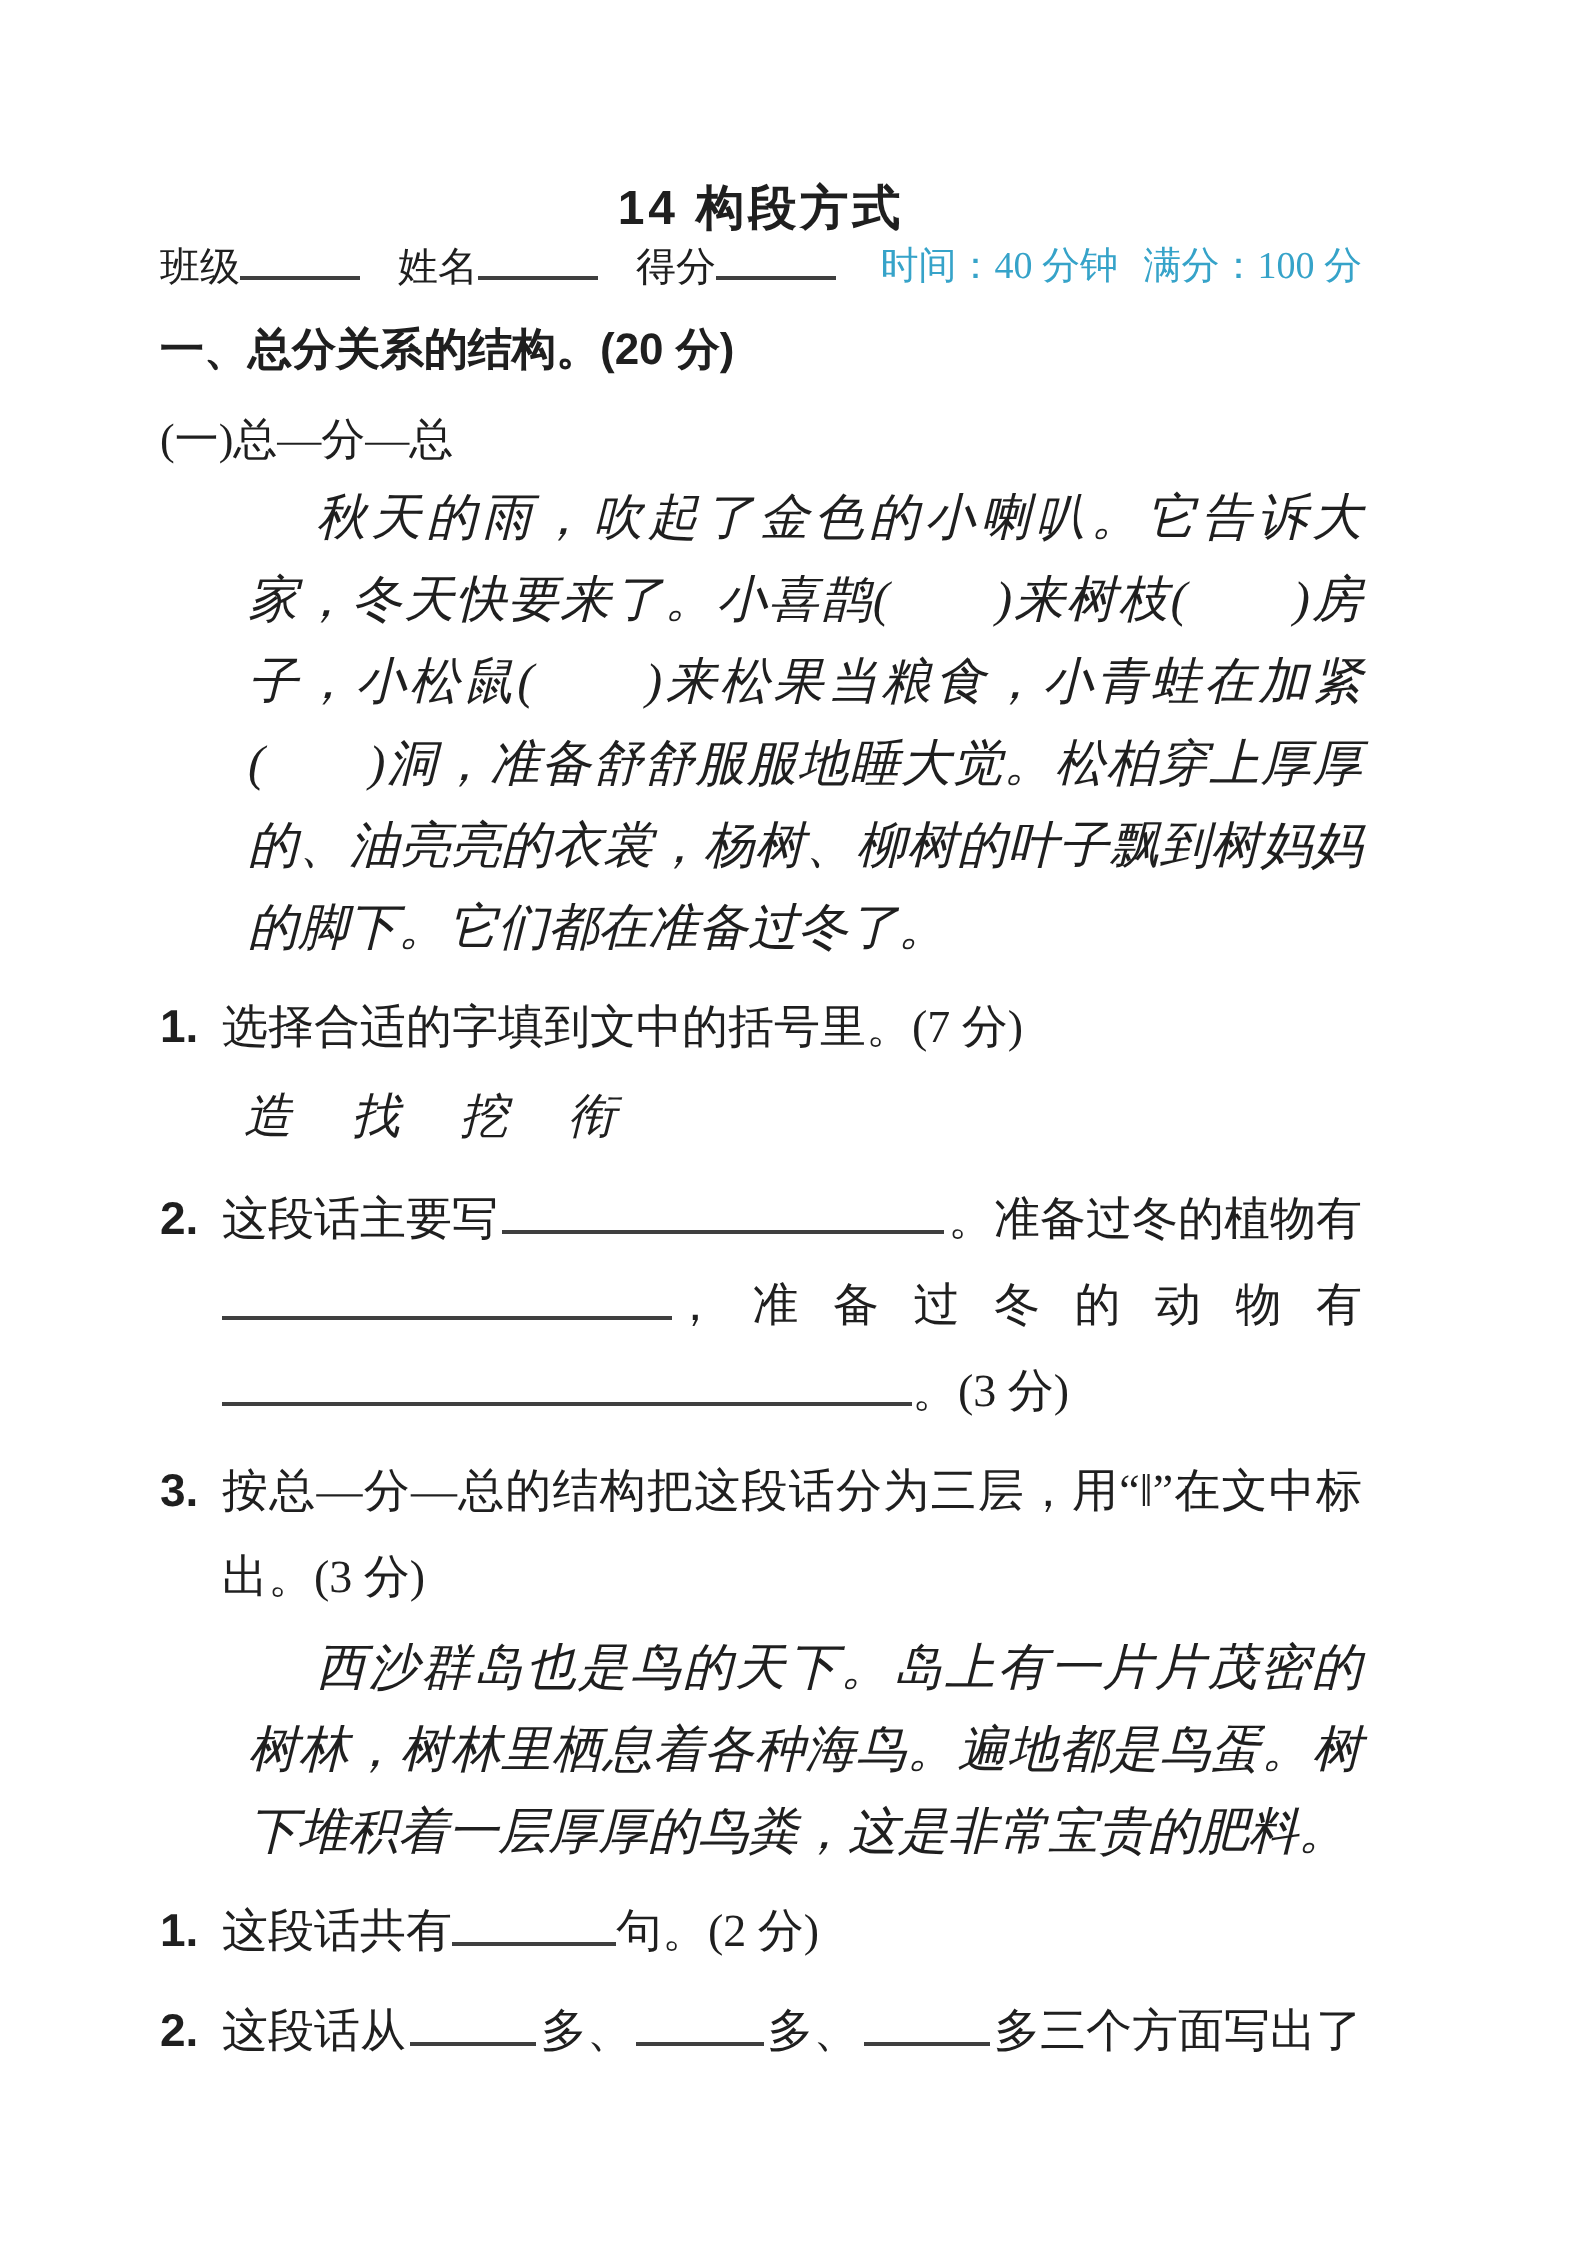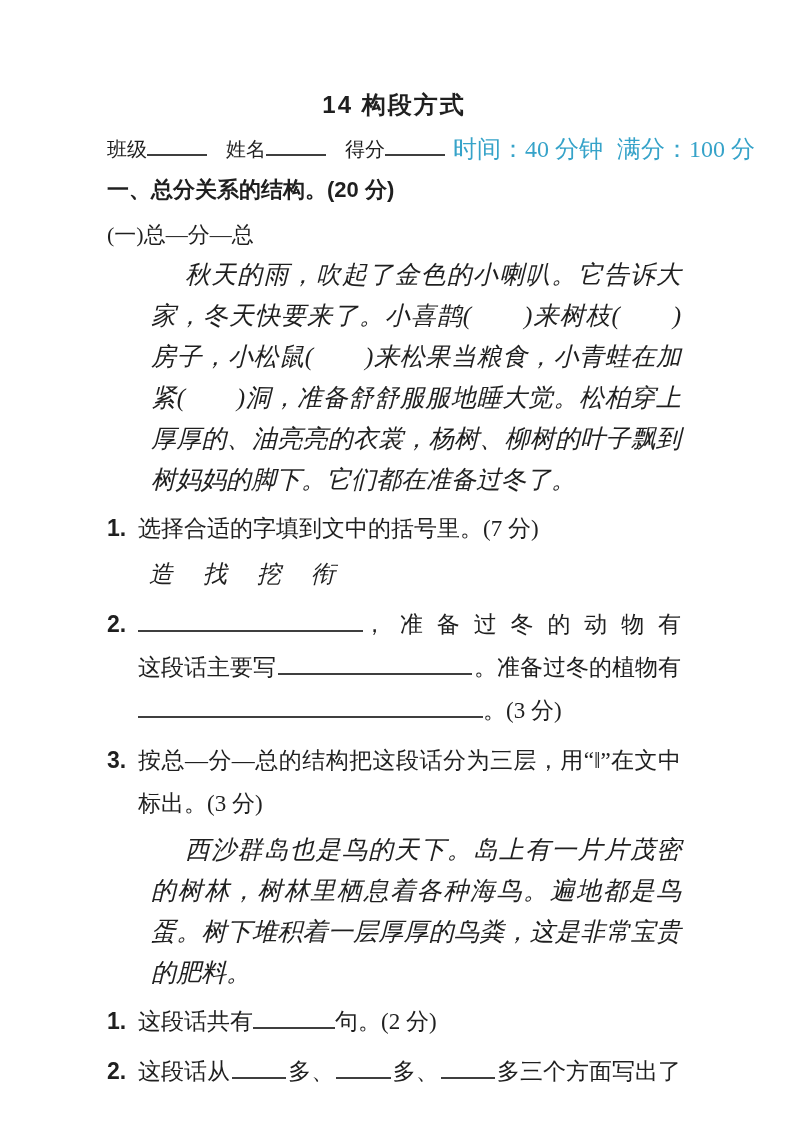--- a/index.html
+++ b/index.html
@@ -7,49 +7,48 @@
   html, body { margin: 0; padding: 0; }
   body {
     width: 793px; height: 1122px;
     background: #ffffff;
     color: var(--ink);
     font-family: "Liberation Serif", "DejaVu Serif", serif;
     overflow: hidden;
   }
   .page {
     width: 793px; height: 1122px;
-    padding: 90px 112px 0 107px;
+    padding: 90px 112px 0 80px;
     border-radius: 11px;
   }
   .title {
     text-align: center;
     font-size: 24px; line-height: 30px;
     font-weight: 700;
     font-family: "Liberation Sans", "DejaVu Sans", sans-serif;
     letter-spacing: 2px;
   }
   .info-row {
     display: flex; justify-content: space-between; align-items: center;
-    margin-top: 15px;
     font-size: 20px; line-height: 28px;
     white-space: nowrap;
   }
   .fields .lbl { display: inline-block; }
   .fields .gap { margin-left: 14px; }
   .blank {
     display: inline-block;
     border-bottom: 2px solid var(--line);
     height: 0.95em;
     vertical-align: baseline;
   }
   .w60 { width: 60px; }
   .w80 { width: 82px; }
   .w225 { width: 225px; flex: none; }
   .w345 { width: 345px; flex: none; }
-  .meta { color: var(--accent); font-size: 24px; }
+  .meta { color: var(--accent); font-size: 19px; }
   .meta span { margin-left: 8px; }
   .h2 {
     margin-top: 12px;
     font-size: 22px; line-height: 30px;
     font-weight: 700;
     font-family: "Liberation Sans", "DejaVu Sans", sans-serif;
   }
   .part-label {
     margin-top: 15px;
     font-size: 22px; line-height: 30px;
@@ -117,27 +116,27 @@
   <div class="word-bank">
     <span class="wb">造</span>
     <span class="wb">找</span>
     <span class="wb">挖</span>
     <span class="wb">衔</span>
   </div>
 
   <div class="q">
     <span class="num">2.</span>
     <div class="flexline">
-      <span class="blank w225"></span>
-      <span class="spread">，准备过冬的动物有</span>
-    </div>
-    <div class="flexline">
       <span class="txt">这段话主要写</span>
       <span class="blank grow"></span>
       <span class="txt">。准备过冬的植物有</span>
+    </div>
+    <div class="flexline">
+      <span class="blank w225"></span>
+      <span class="spread">，准备过冬的动物有</span>
     </div>
     <div class="flexline">
       <span class="blank w345"></span>
       <span class="txt">。(3 分)</span>
     </div>
   </div>
 
   <div class="q">
     <span class="num">3.</span>
     <span>按总—分—总的结构把这段话分为三层，用“‖”在文中标出。(3 分)</span>

